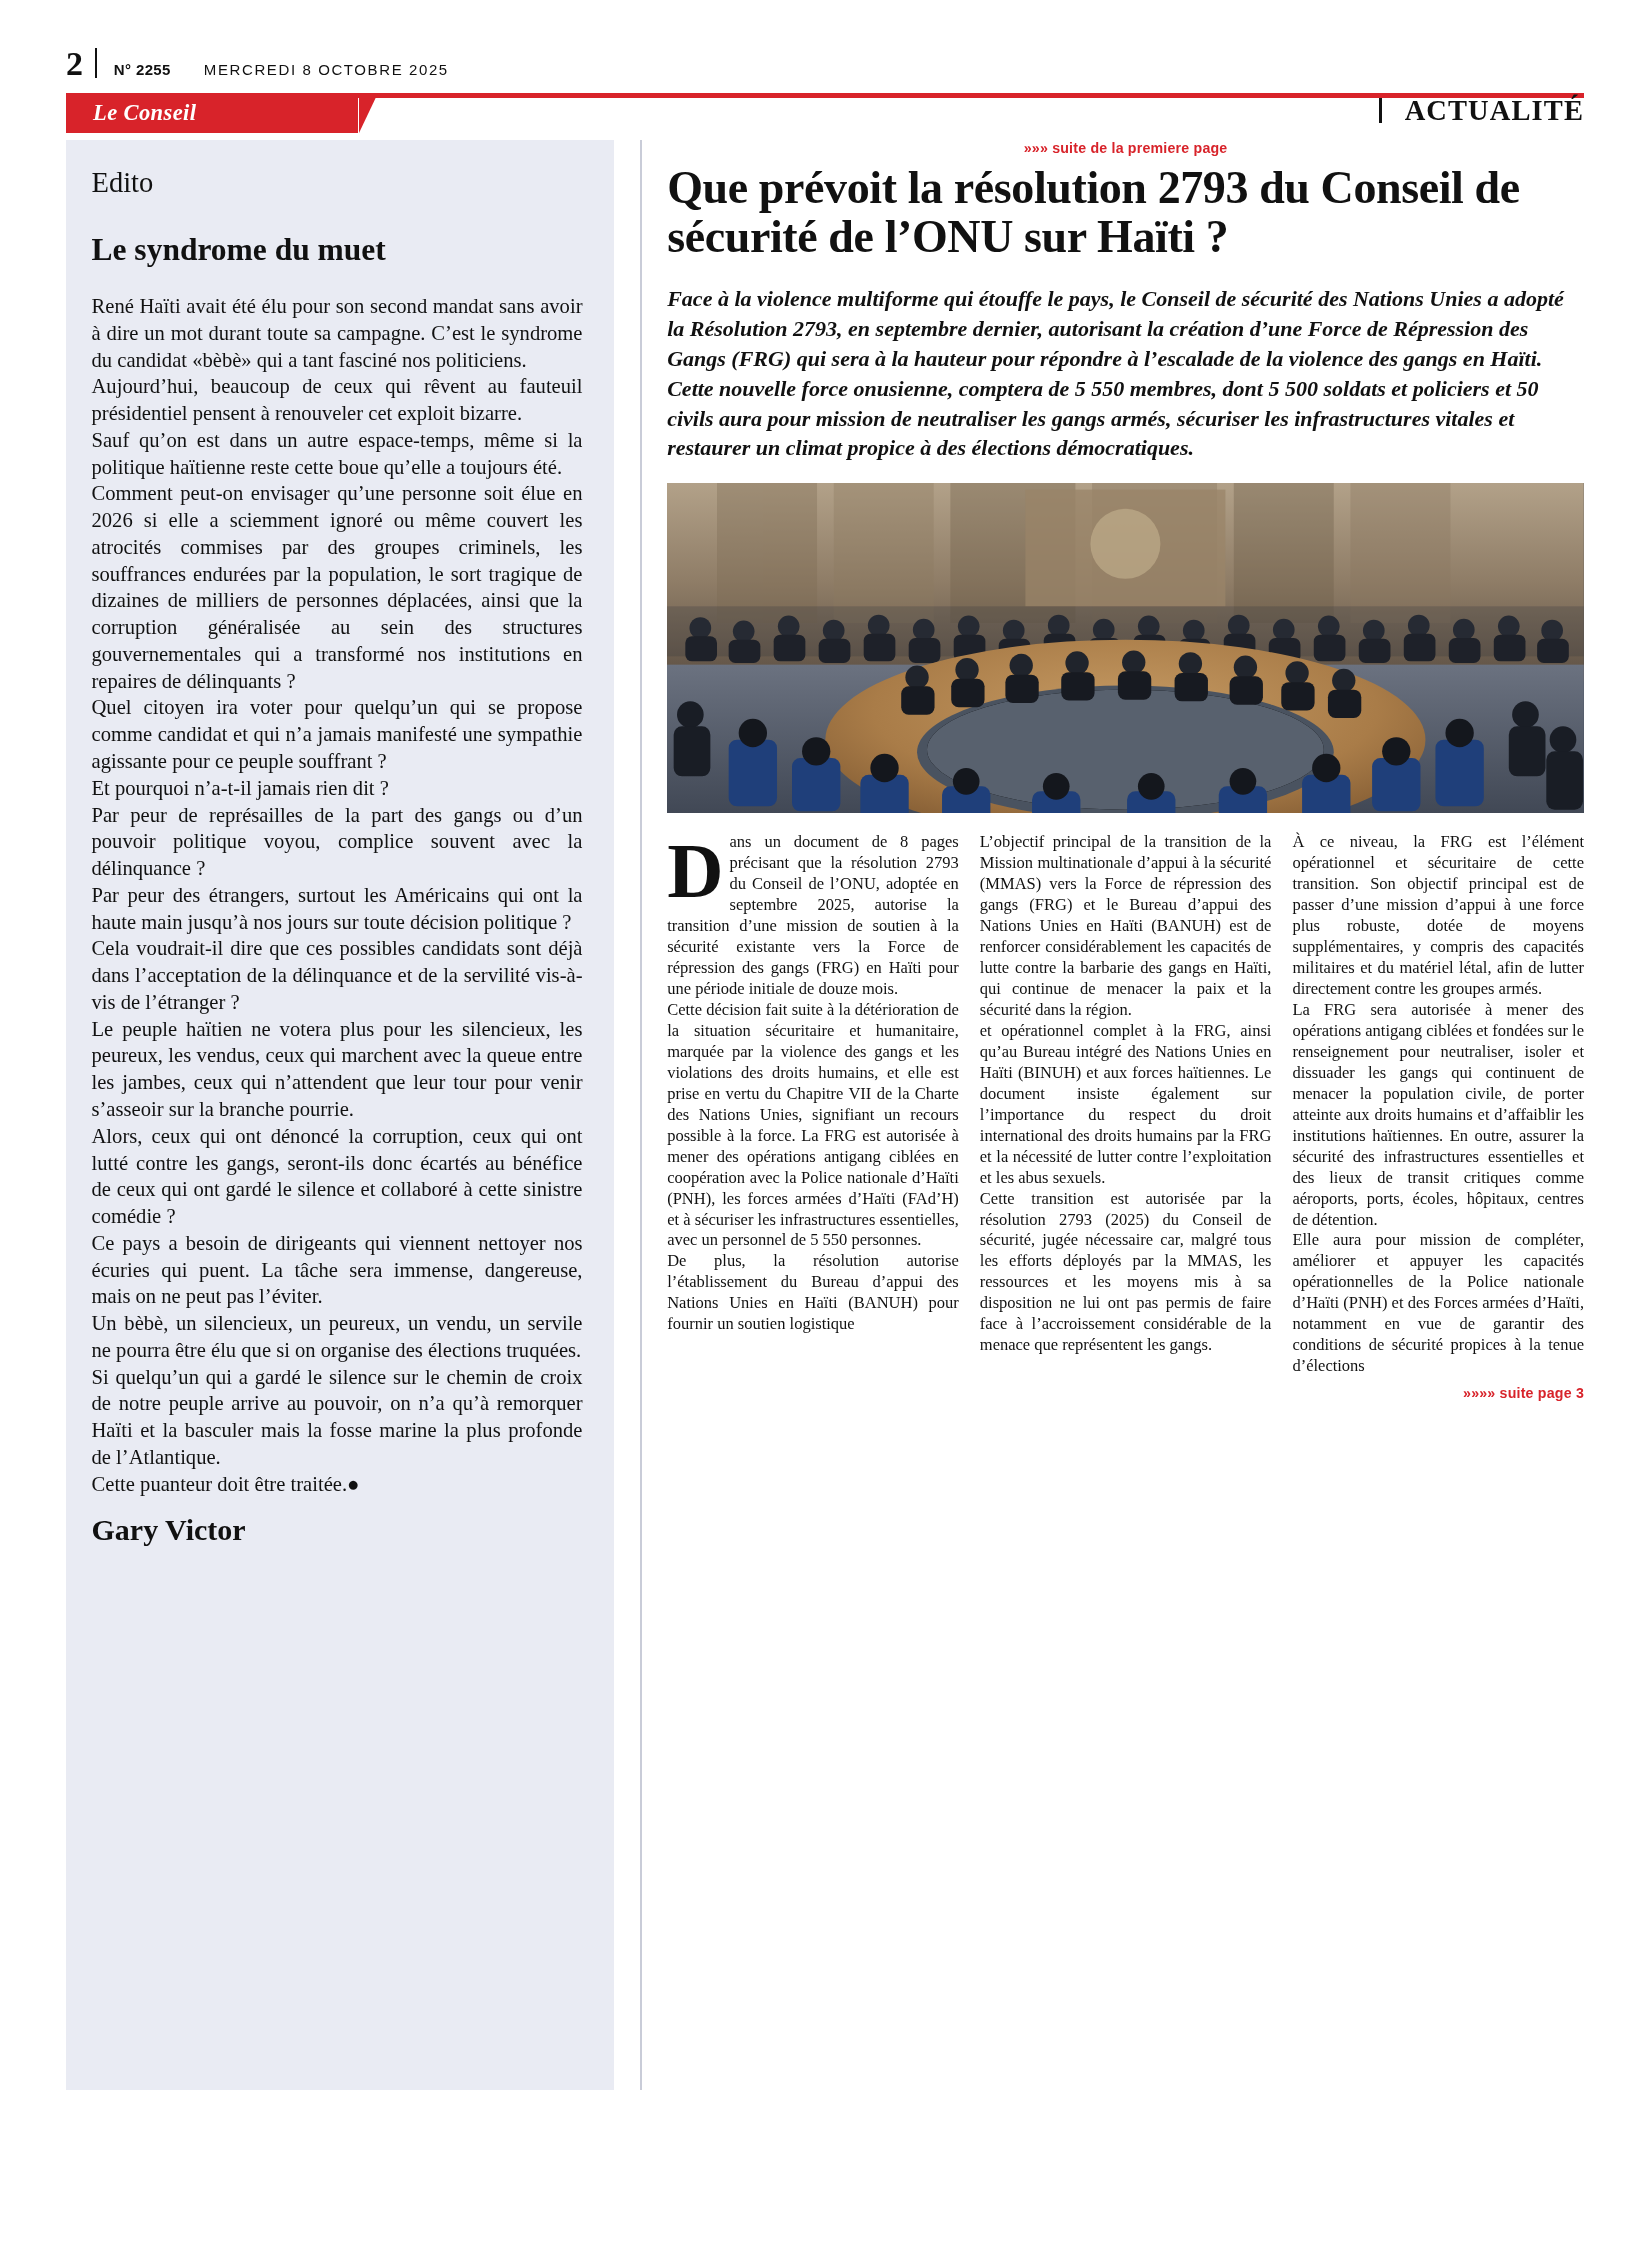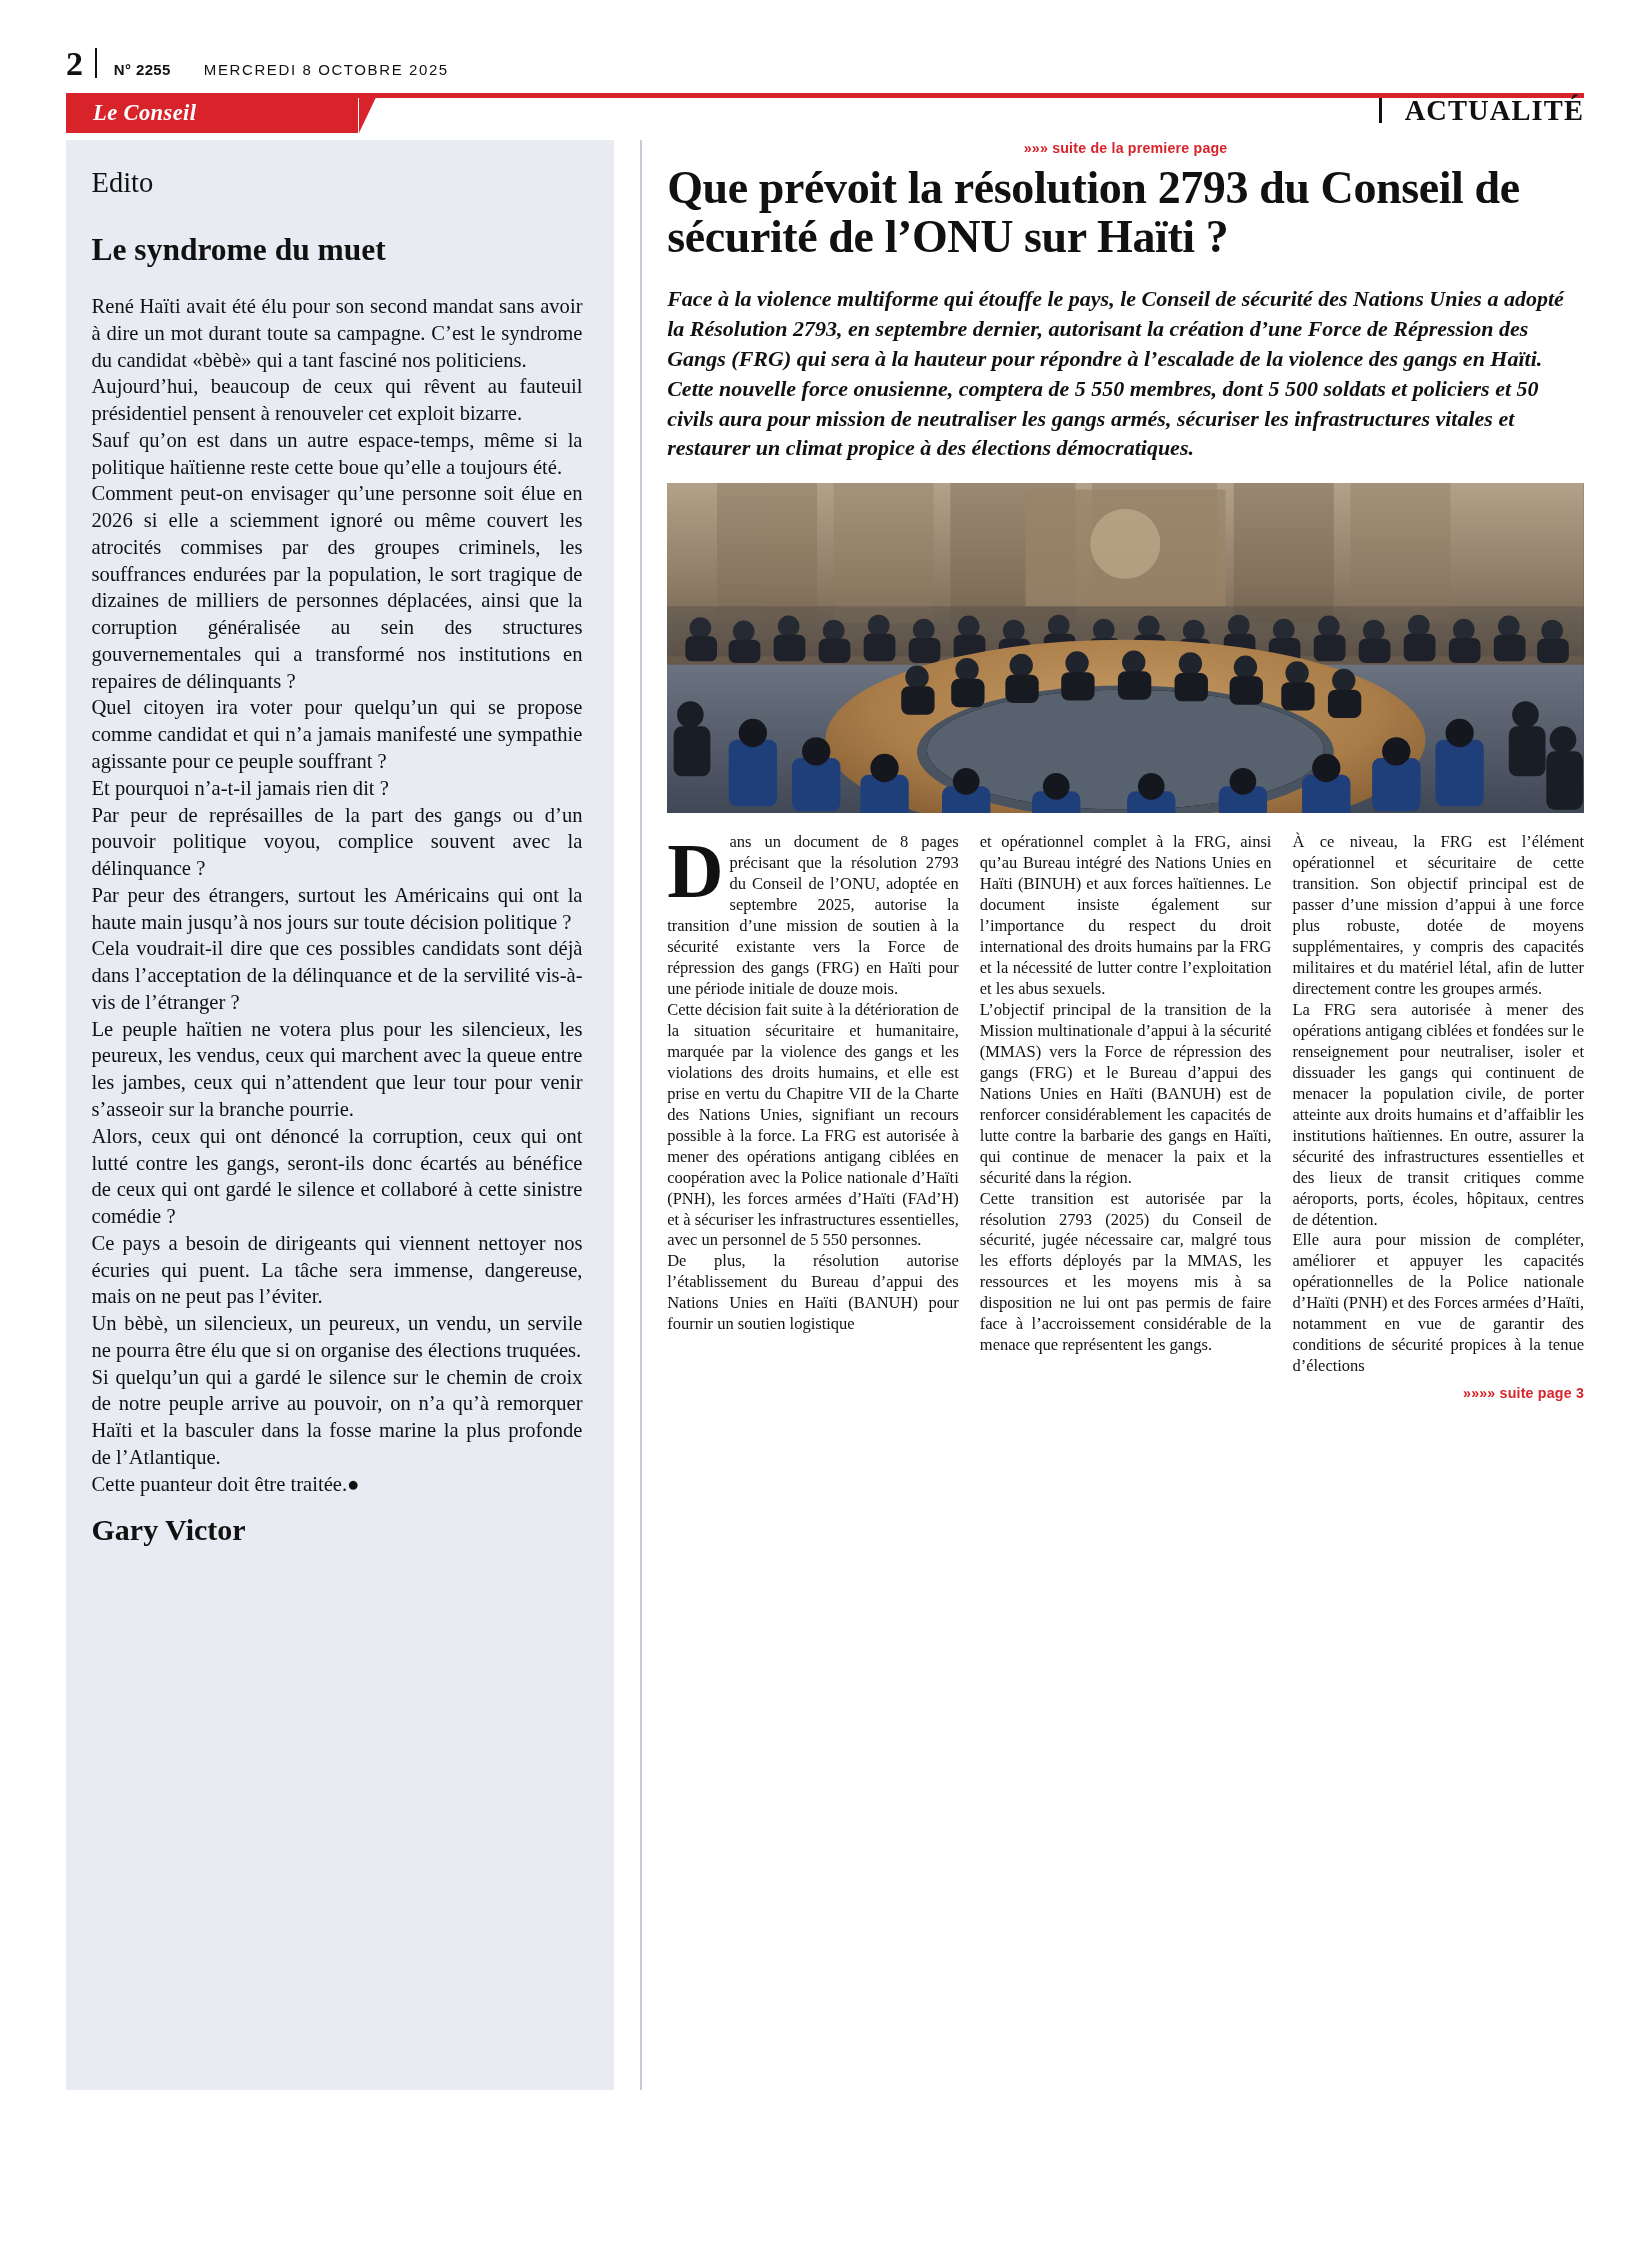--- a/index.html
+++ b/index.html
@@ -293,21 +293,21 @@
         <p>Comment peut-on envisager qu’une personne soit élue en 2026 si elle a sciemment ignoré ou même couvert les atrocités commises par des groupes criminels, les souffrances endurées par la population, le sort tragique de dizaines de milliers de personnes déplacées, ainsi que la corruption généralisée au sein des structures gouvernementales qui a transformé nos institutions en repaires de délinquants ?</p>
         <p>Quel citoyen ira voter pour quelqu’un qui se propose comme candidat et qui n’a jamais manifesté une sympathie agissante pour ce peuple souffrant ?</p>
         <p>Et pourquoi n’a-t-il jamais rien dit ?</p>
         <p>Par peur de représailles de la part des gangs ou d’un pouvoir politique voyou, complice souvent avec la délinquance ?</p>
         <p>Par peur des étrangers, surtout les Américains qui ont la haute main jusqu’à nos jours sur toute décision politique ?</p>
         <p>Cela voudrait-il dire que ces possibles candidats sont déjà dans l’acceptation de la délinquance et de la servilité vis-à-vis de l’étranger ?</p>
         <p>Le peuple haïtien ne votera plus pour les silencieux, les peureux, les vendus, ceux qui marchent avec la queue entre les jambes, ceux qui n’attendent que leur tour pour venir s’asseoir sur la branche pourrie.</p>
         <p>Alors, ceux qui ont dénoncé la corruption, ceux qui ont lutté contre les gangs, seront-ils donc écartés au bénéfice de ceux qui ont gardé le silence et collaboré à cette sinistre comédie ?</p>
         <p>Ce pays a besoin de dirigeants qui viennent nettoyer nos écuries qui puent. La tâche sera immense, dangereuse, mais on ne peut pas l’éviter.</p>
         <p>Un bèbè, un silencieux, un peureux, un vendu, un servile ne pourra être élu que si on organise des élections truquées.</p>
-        <p>Si quelqu’un qui a gardé le silence sur le chemin de croix de notre peuple arrive au pouvoir, on n’a qu’à remorquer Haïti et la basculer dans la fosse marine la plus profonde de l’Atlantique.</p>
+        <p>Si quelqu’un qui a gardé le silence sur le chemin de croix de notre peuple arrive au pouvoir, on n’a qu’à remorquer Haïti et la basculer mais la fosse marine la plus profonde de l’Atlantique.</p>
         <p>Cette puanteur doit être traitée.●</p>
       </div>
       <div class="edito-sign">Gary Victor</div>
     </div>
 
     <div class="divider"></div>
 
     <div class="right-col">
       <div class="suite-top">»»» suite de la premiere page</div>
       <h1 class="headline">Que prévoit la résolution 2793 du Conseil de sécurité de l’ONU sur Haïti ?</h1>
@@ -462,22 +462,22 @@
         </svg>
       </div>
 
       <div class="cols3">
         <div class="col">
           <p class="dropcap-para">Dans un document de 8 pages précisant que la résolution 2793 du Conseil de l’ONU, adoptée en septembre 2025, autorise la transition d’une mission de soutien à la sécurité existante vers la Force de répression des gangs (FRG) en Haïti pour une période initiale de douze mois.</p>
           <p>Cette décision fait suite à la détérioration de la situation sécuritaire et humanitaire, marquée par la violence des gangs et les violations des droits humains, et elle est prise en vertu du Chapitre VII de la Charte des Nations Unies, signifiant un recours possible à la force. La FRG est autorisée à mener des opérations antigang ciblées en coopération avec la Police nationale d’Haïti (PNH), les forces armées d’Haïti (FAd’H) et à sécuriser les infrastructures essentielles, avec un personnel de 5 550 personnes.</p>
           <p>De plus, la résolution autorise l’établissement du Bureau d’appui des Nations Unies en Haïti (BANUH) pour fournir un soutien logistique</p>
         </div>
         <div class="col">
+          <p>L’objectif principal de la transition de la Mission multinationale d’appui à la sécurité (MMAS) vers la Force de répression des gangs (FRG) et le Bureau d’appui des Nations Unies en Haïti (BANUH) est de renforcer considérablement les capacités de lutte contre la barbarie des gangs en Haïti, qui continue de menacer la paix et la sécurité dans la région.</p>
           <p>et opérationnel complet à la FRG, ainsi qu’au Bureau intégré des Nations Unies en Haïti (BINUH) et aux forces haïtiennes. Le document insiste également sur l’importance du respect du droit international des droits humains par la FRG et la nécessité de lutter contre l’exploitation et les abus sexuels.</p>
-          <p>L’objectif principal de la transition de la Mission multinationale d’appui à la sécurité (MMAS) vers la Force de répression des gangs (FRG) et le Bureau d’appui des Nations Unies en Haïti (BANUH) est de renforcer considérablement les capacités de lutte contre la barbarie des gangs en Haïti, qui continue de menacer la paix et la sécurité dans la région.</p>
           <p>Cette transition est autorisée par la résolution 2793 (2025) du Conseil de sécurité, jugée nécessaire car, malgré tous les efforts déployés par la MMAS, les ressources et les moyens mis à sa disposition ne lui ont pas permis de faire face à l’accroissement considérable de la menace que représentent les gangs.</p>
         </div>
         <div class="col">
           <p>À ce niveau, la FRG est l’élément opérationnel et sécuritaire de cette transition. Son objectif principal est de passer d’une mission d’appui à une force plus robuste, dotée de moyens supplémentaires, y compris des capacités militaires et du matériel létal, afin de lutter directement contre les groupes armés.</p>
           <p>La FRG sera autorisée à mener des opérations antigang ciblées et fondées sur le renseignement pour neutraliser, isoler et dissuader les gangs qui continuent de menacer la population civile, de porter atteinte aux droits humains et d’affaiblir les institutions haïtiennes. En outre, assurer la sécurité des infrastructures essentielles et des lieux de transit critiques comme aéroports, ports, écoles, hôpitaux, centres de détention.</p>
           <p>Elle aura pour mission de compléter, améliorer et appuyer les capacités opérationnelles de la Police nationale d’Haïti (PNH) et des Forces armées d’Haïti, notamment en vue de garantir des conditions de sécurité propices à la tenue d’élections</p>
         </div>
       </div>
 
       <div class="suite-bottom">»»»» suite  page  3</div>

